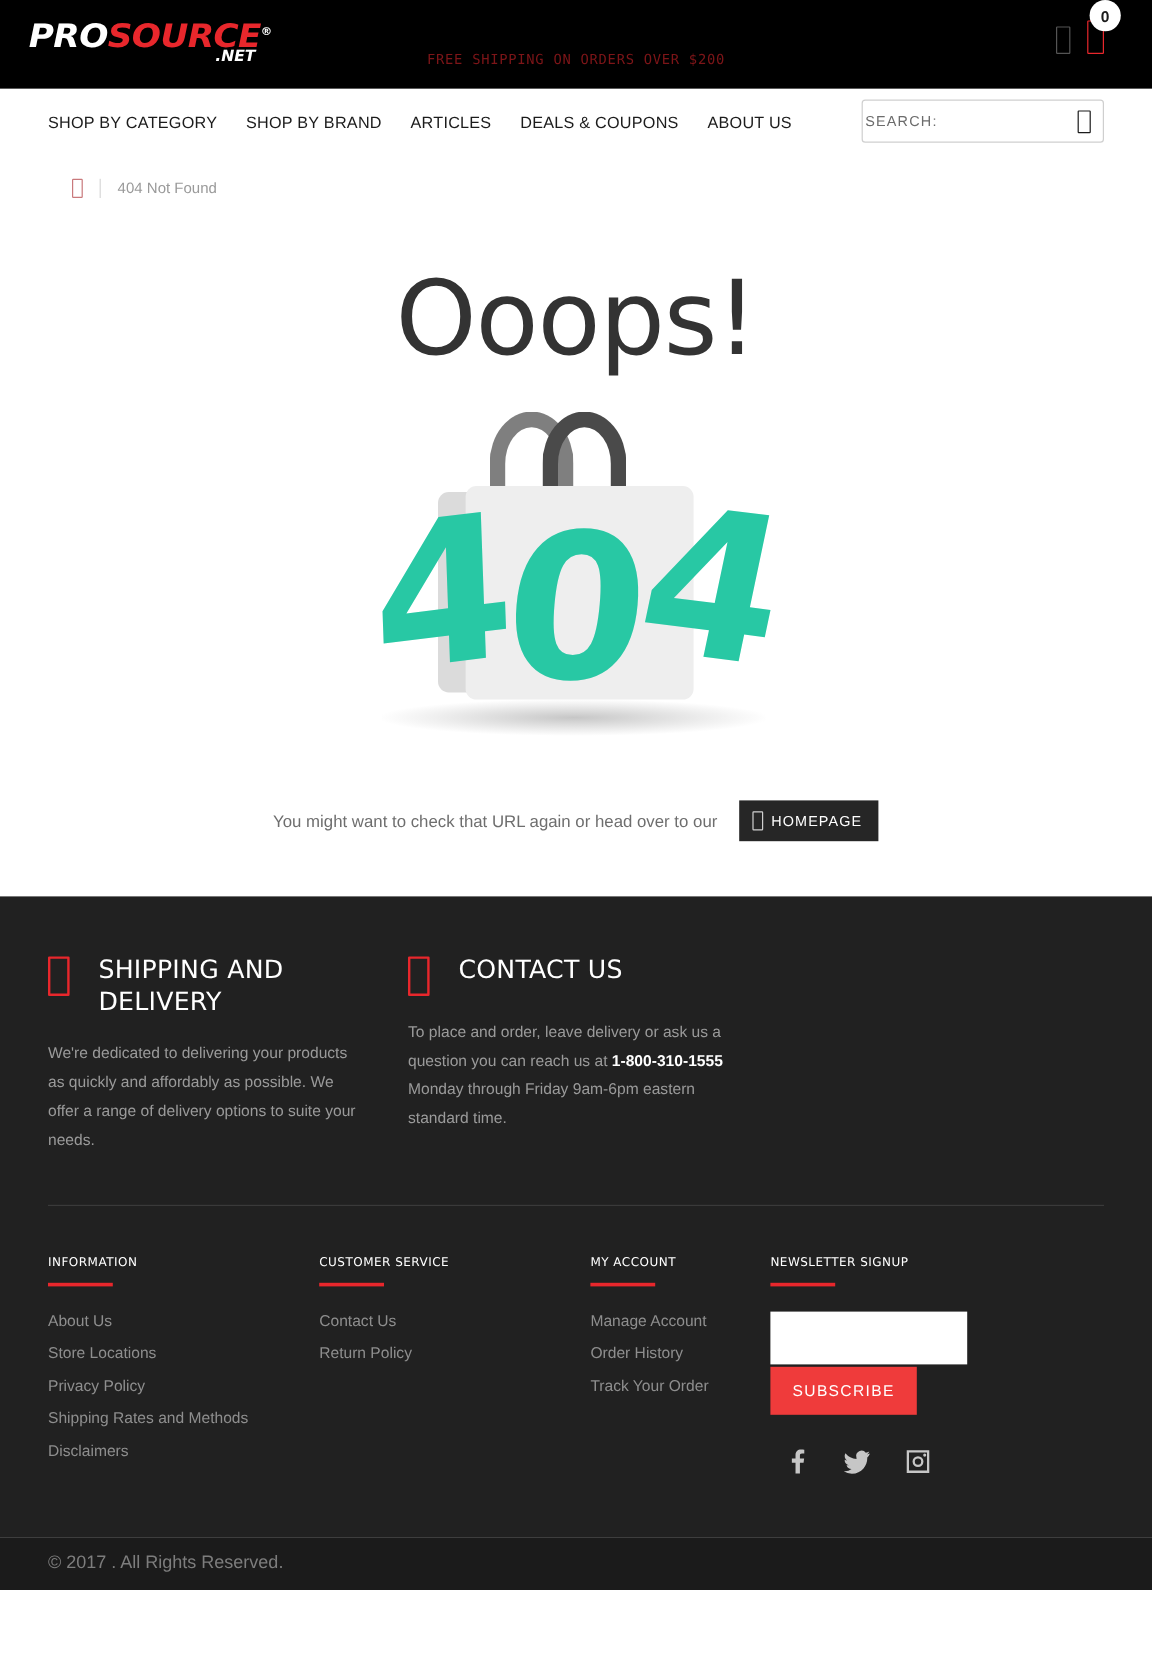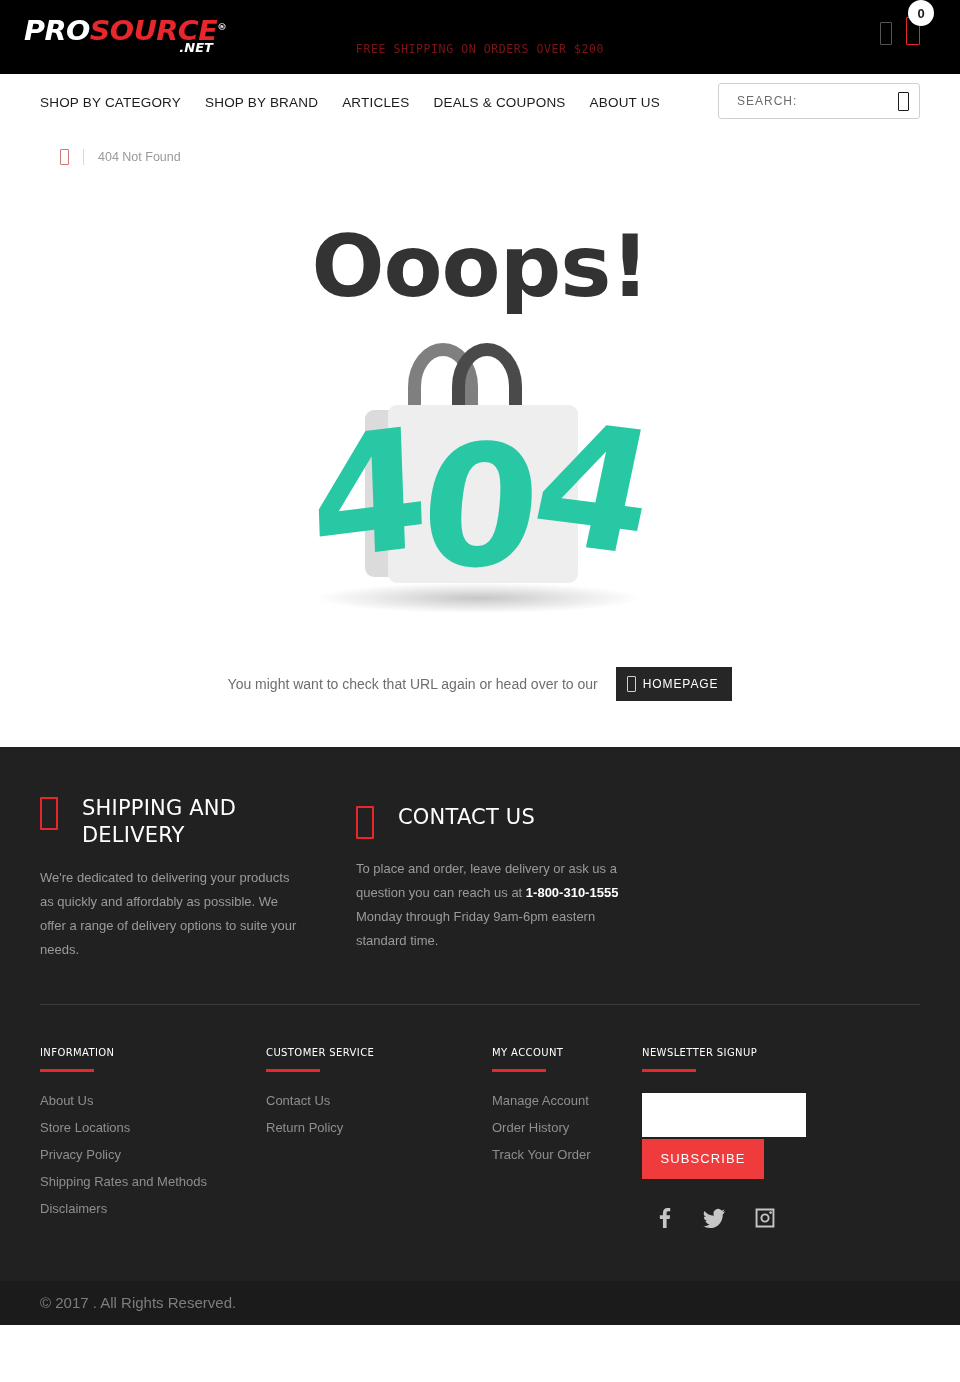--- a/index.html
+++ b/index.html
@@ -125,21 +125,21 @@
     position: absolute;
     right: 40px;
     top: 83px;
     width: 202px;
     height: 36px;
     border: 1px solid #cfcfcf;
     border-radius: 3px;
     background: #fff;
     display: flex;
     align-items: center;
-    padding: 0 10px 0 18px;
+    padding: 0 10px 0 2px;
   }
   .search-placeholder {
     flex: 1;
     color: #6c6c6c;
     font-size: 12px;
     letter-spacing: 1px;
   }
   .search-glyph {
     display: inline-block;
     border: 1.5px solid #1b1b1b;
@@ -171,21 +171,21 @@
     margin-right: 14px;
   }
   .crumb-text { color: #9a9a9a; font-size: 12.5px; }
 
   
   .main404 { background: #ffffff; padding-bottom: 46px; }
   .oops {
     text-align: center;
     font-size: 86px;
     color: #333333;
-    font-weight: 700;
+    font-weight: 400;
     font-family: "DejaVu Sans", sans-serif;
     letter-spacing: -1px;
     padding-top: 38px;
     line-height: 1.05;
   }
 
   .art-wrap {
     position: relative;
     width: 400px;
     height: 300px;
@@ -274,21 +274,21 @@
     border: 1.4px solid #cfcfcf;
     width: 9px; height: 16px;
     border-radius: 1px;
   }
 
   
   .footer {
     background: #212121;
     padding: 48px 40px 0 40px;
   }
-  .feature-row { display: flex; gap: 16px; align-items: center; }
+  .feature-row { display: flex; gap: 0; }
   .feature {
     padding-right: 38px;
   }
   .feature.f1 { width: 300px; }
   .feature.f2 { width: 300px; }
   .feature.f3 { width: 282px; padding-right: 0; }
   .feature-head {
     display: flex;
     align-items: flex-start;
     gap: 24px;

